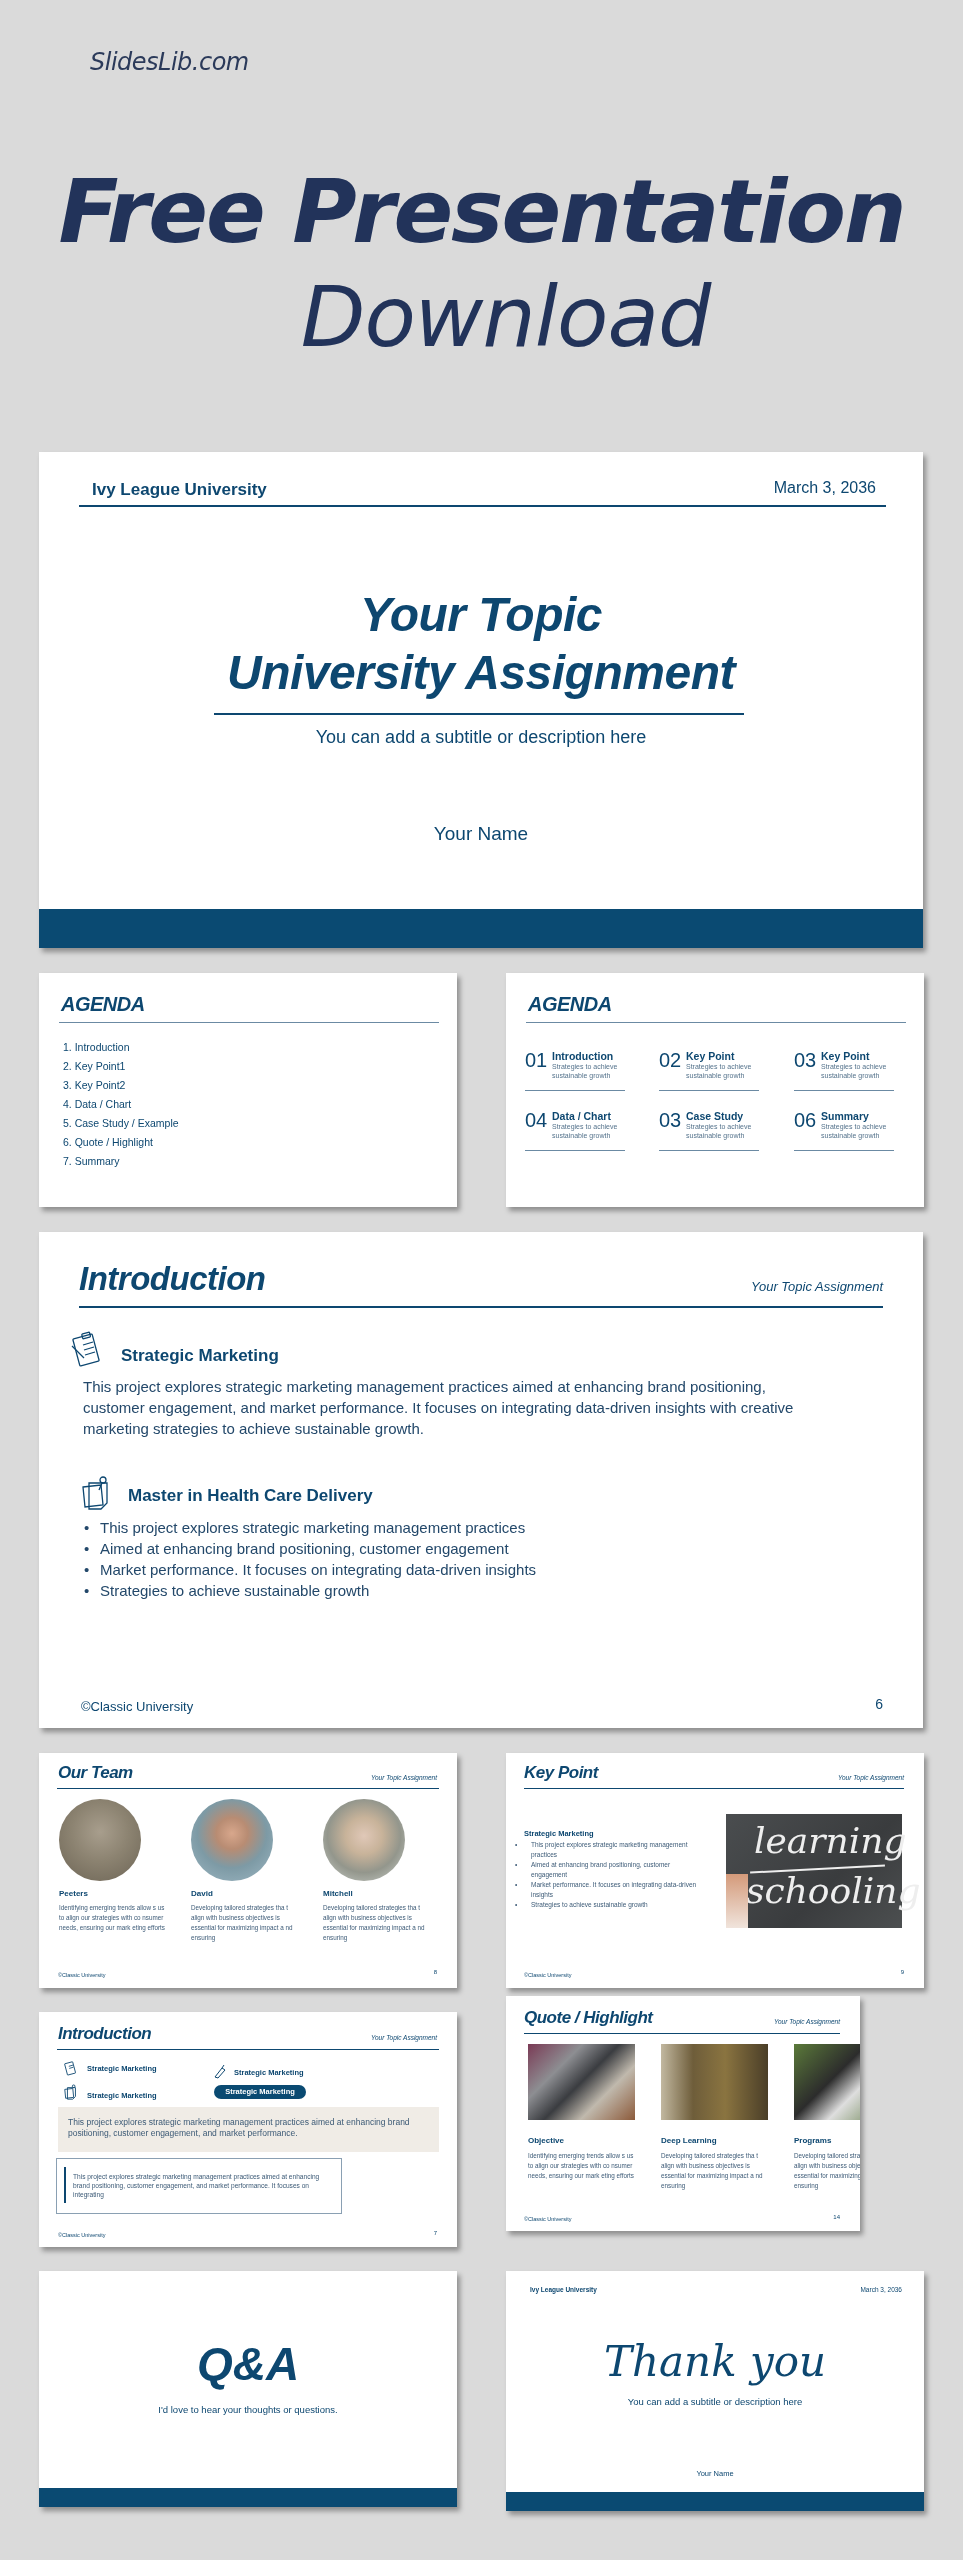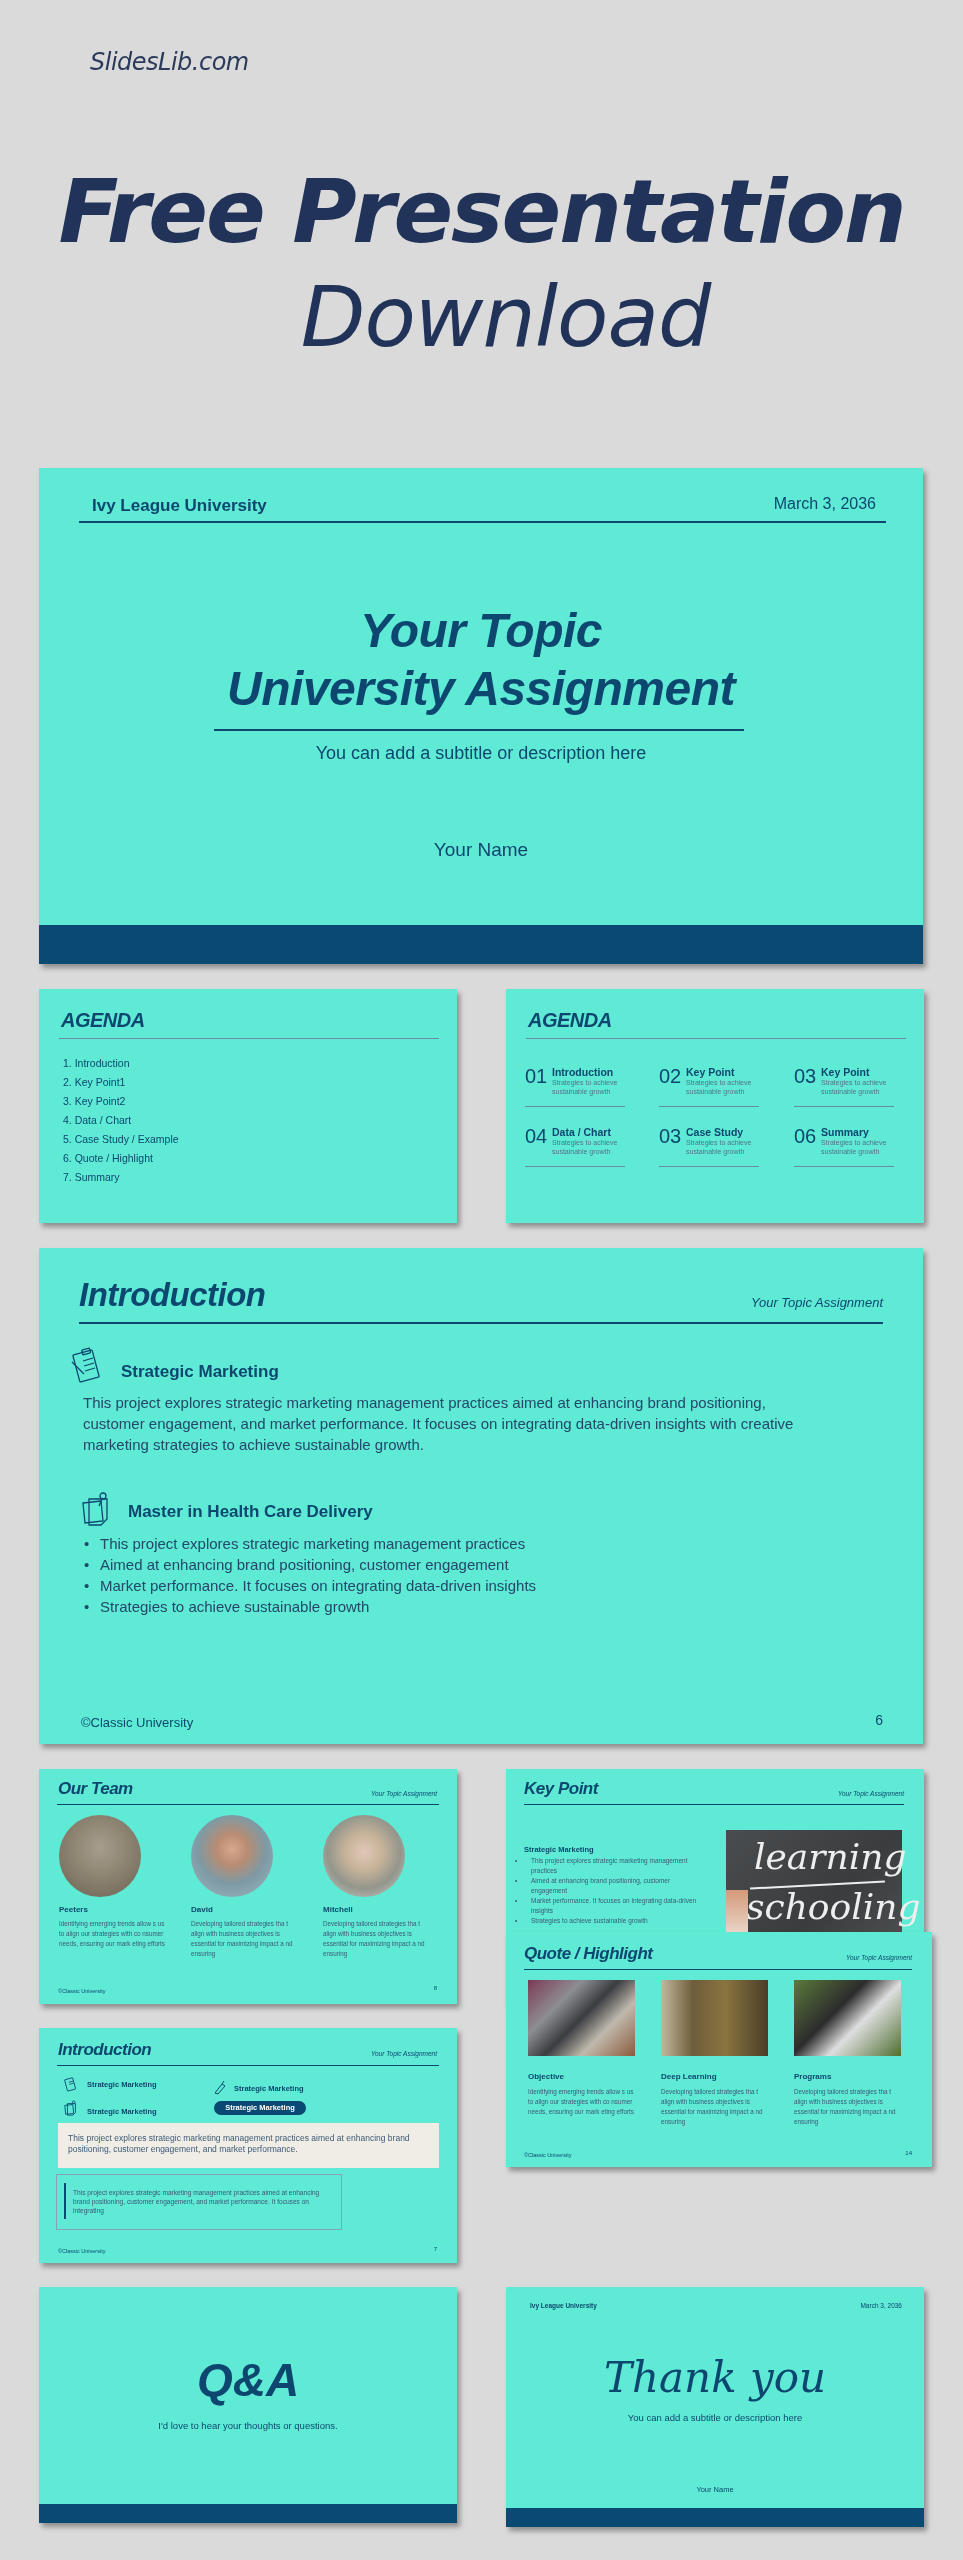--- a/index.html
+++ b/index.html
@@ -1,21 +1,21 @@
 <!DOCTYPE html>
 <html><head>
 <meta charset="utf-8">
 <style>
   * { box-sizing: border-box; margin: 0; padding: 0; }
   html, body { width: 963px; height: 2560px; background: #dadada; overflow: hidden; }
   body { position: relative; font-family: "Liberation Sans", sans-serif; color: #0d4770; }
   .brand { position: absolute; left: 90px; top: 48px; font-size: 24px; font-style: italic; color: #2b3a5a; font-family: "DejaVu Sans", sans-serif; letter-spacing: -0.5px; }
   .hero1 { position: absolute; left: 0; width: 963px; top: 160px; text-align: center; font-size: 88px; font-weight: bold; font-style: italic; color: #22335a; font-family: "DejaVu Sans", sans-serif; letter-spacing: -2px; }
   .hero2 { position: absolute; left: 0; width: 963px; top: 268px; text-align: center; font-size: 84px; font-style: italic; color: #22335a; font-family: "DejaVu Sans", sans-serif; letter-spacing: -1px; padding-left: 48px; }
-  .slide { position: absolute; background: #5eead4; box-shadow: 3px 4px 5px rgba(0,0,0,0.35); overflow: hidden; margin-top: 16px; }
+  .slide { position: absolute; background: #ffffff; box-shadow: 3px 4px 5px rgba(0,0,0,0.35); overflow: hidden; }
   .band { position: absolute; left: 0; right: 0; bottom: 0; background: #0a4a72; }
   .rule { position: absolute; background: #0d4770; }
   .abs { position: absolute; }
   .ctr { text-align: center; left: 0; right: 0; }
   .ttl { font-weight: bold; font-style: italic; color: #0d4770; letter-spacing: -0.5px; }
   .tag { font-style: italic; color: #0d4770; }
   .foot { color: #0d4770; text-align: center; }
   ul.b { list-style: none; }
   ul.b li { position: relative; }
   ul.b li::before { content: "•"; position: absolute; left: -16px; }
@@ -191,21 +191,21 @@
   <div class="abs" style="left:175px;top:73px;width:92px;height:14px;border-radius:8px;background:#0a4a72;color:#fff;font-size:7.5px;font-weight:bold;text-align:center;line-height:14px;">Strategic Marketing</div>
   <div class="abs" style="left:19px;top:95px;width:381px;height:45px;background:#f0ece6;font-size:8.5px;line-height:11px;padding:10px 10px;color:#3c5a76;">This project explores strategic marketing management practices aimed at enhancing brand positioning, customer engagement, and market performance.</div>
   <div class="abs" style="left:17px;top:146px;width:286px;height:56px;border:1px solid #8aa0b3;">
     <div style="position:absolute;left:7px;top:8px;width:2px;height:36px;background:#0d4770;"></div>
     <div style="position:absolute;left:16px;top:13px;width:262px;font-size:6.6px;line-height:9px;color:#3c5a76;">This project explores strategic marketing management practices aimed at enhancing brand positioning, customer engagement, and market performance. It focuses on integrating</div>
   </div>
   <div class="abs foot" style="left:19px;top:220px;font-size:5.5px;">©Classic University</div>
   <div class="abs foot" style="right:20px;top:218px;font-size:6px;">7</div>
 </div>
 
-<div class="slide" style="left:506px;top:1916px;width:426px;height:235px;">
+<div class="slide" style="left:506px;top:1996px;width:354px;height:235px;">
   <div class="abs ttl" style="left:18px;top:12px;font-size:17px;">Quote / Highlight</div>
   <div class="abs tag" style="right:20px;top:22px;font-size:6.5px;">Your Topic Assignment</div>
   <div class="rule" style="left:18px;right:20px;top:37px;height:1px;"></div>
   <div class="photo" style="left:22px;top:48px;background:linear-gradient(135deg,#7a3a55 0%,#8d8e92 30%,#3a3c40 50%,#c0b9ad 70%,#8c5a3a 100%);"></div>
   <div class="photo" style="left:155px;top:48px;background:linear-gradient(90deg,#c2b8a0 0%,#6e5d3a 30%,#8a7440 60%,#4a3e28 100%);"></div>
   <div class="photo" style="left:288px;top:48px;background:linear-gradient(135deg,#5b7a3a 0%,#2c2c2c 40%,#dedede 60%,#4f6e30 100%);"></div>
   <div class="pname" style="left:22px;top:140px;">Objective</div>
   <div class="pname" style="left:155px;top:140px;">Deep Learning</div>
   <div class="pname" style="left:288px;top:140px;">Programs</div>
   <div class="pdesc" style="left:22px;top:155px;">Identifying emerging trends allow s us to align our strategies with co nsumer needs, ensuring our mark eting efforts</div>

